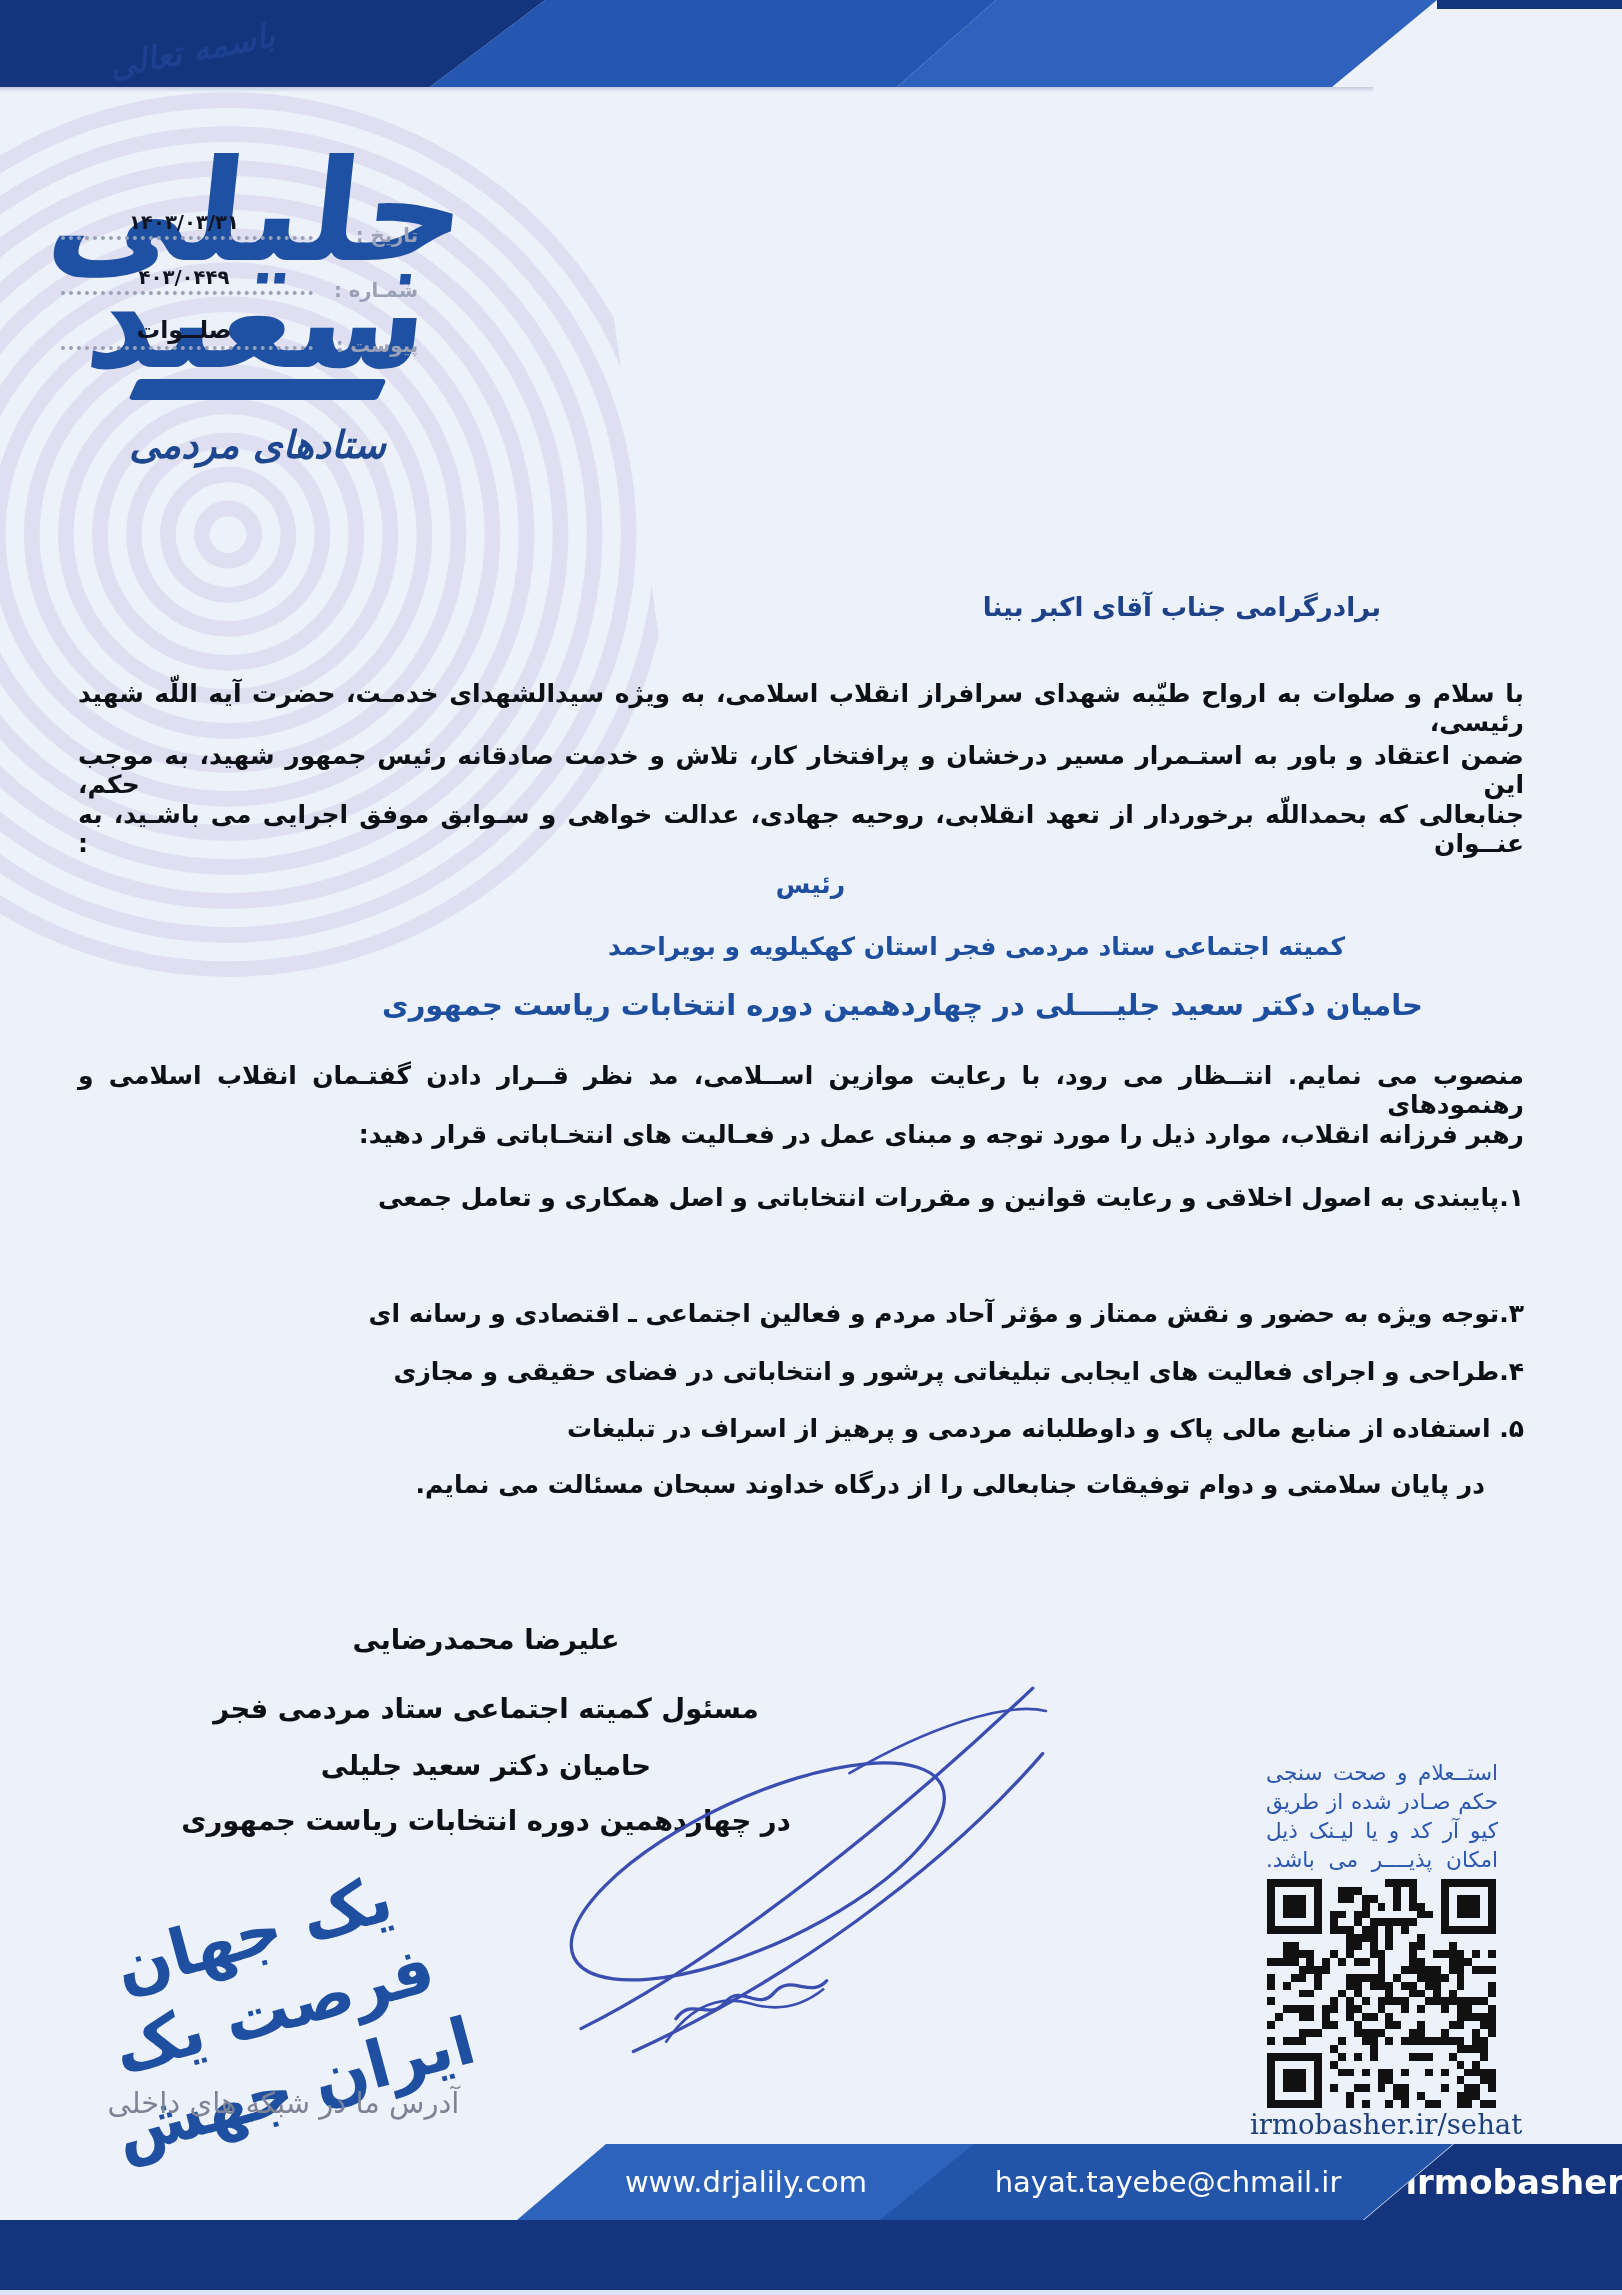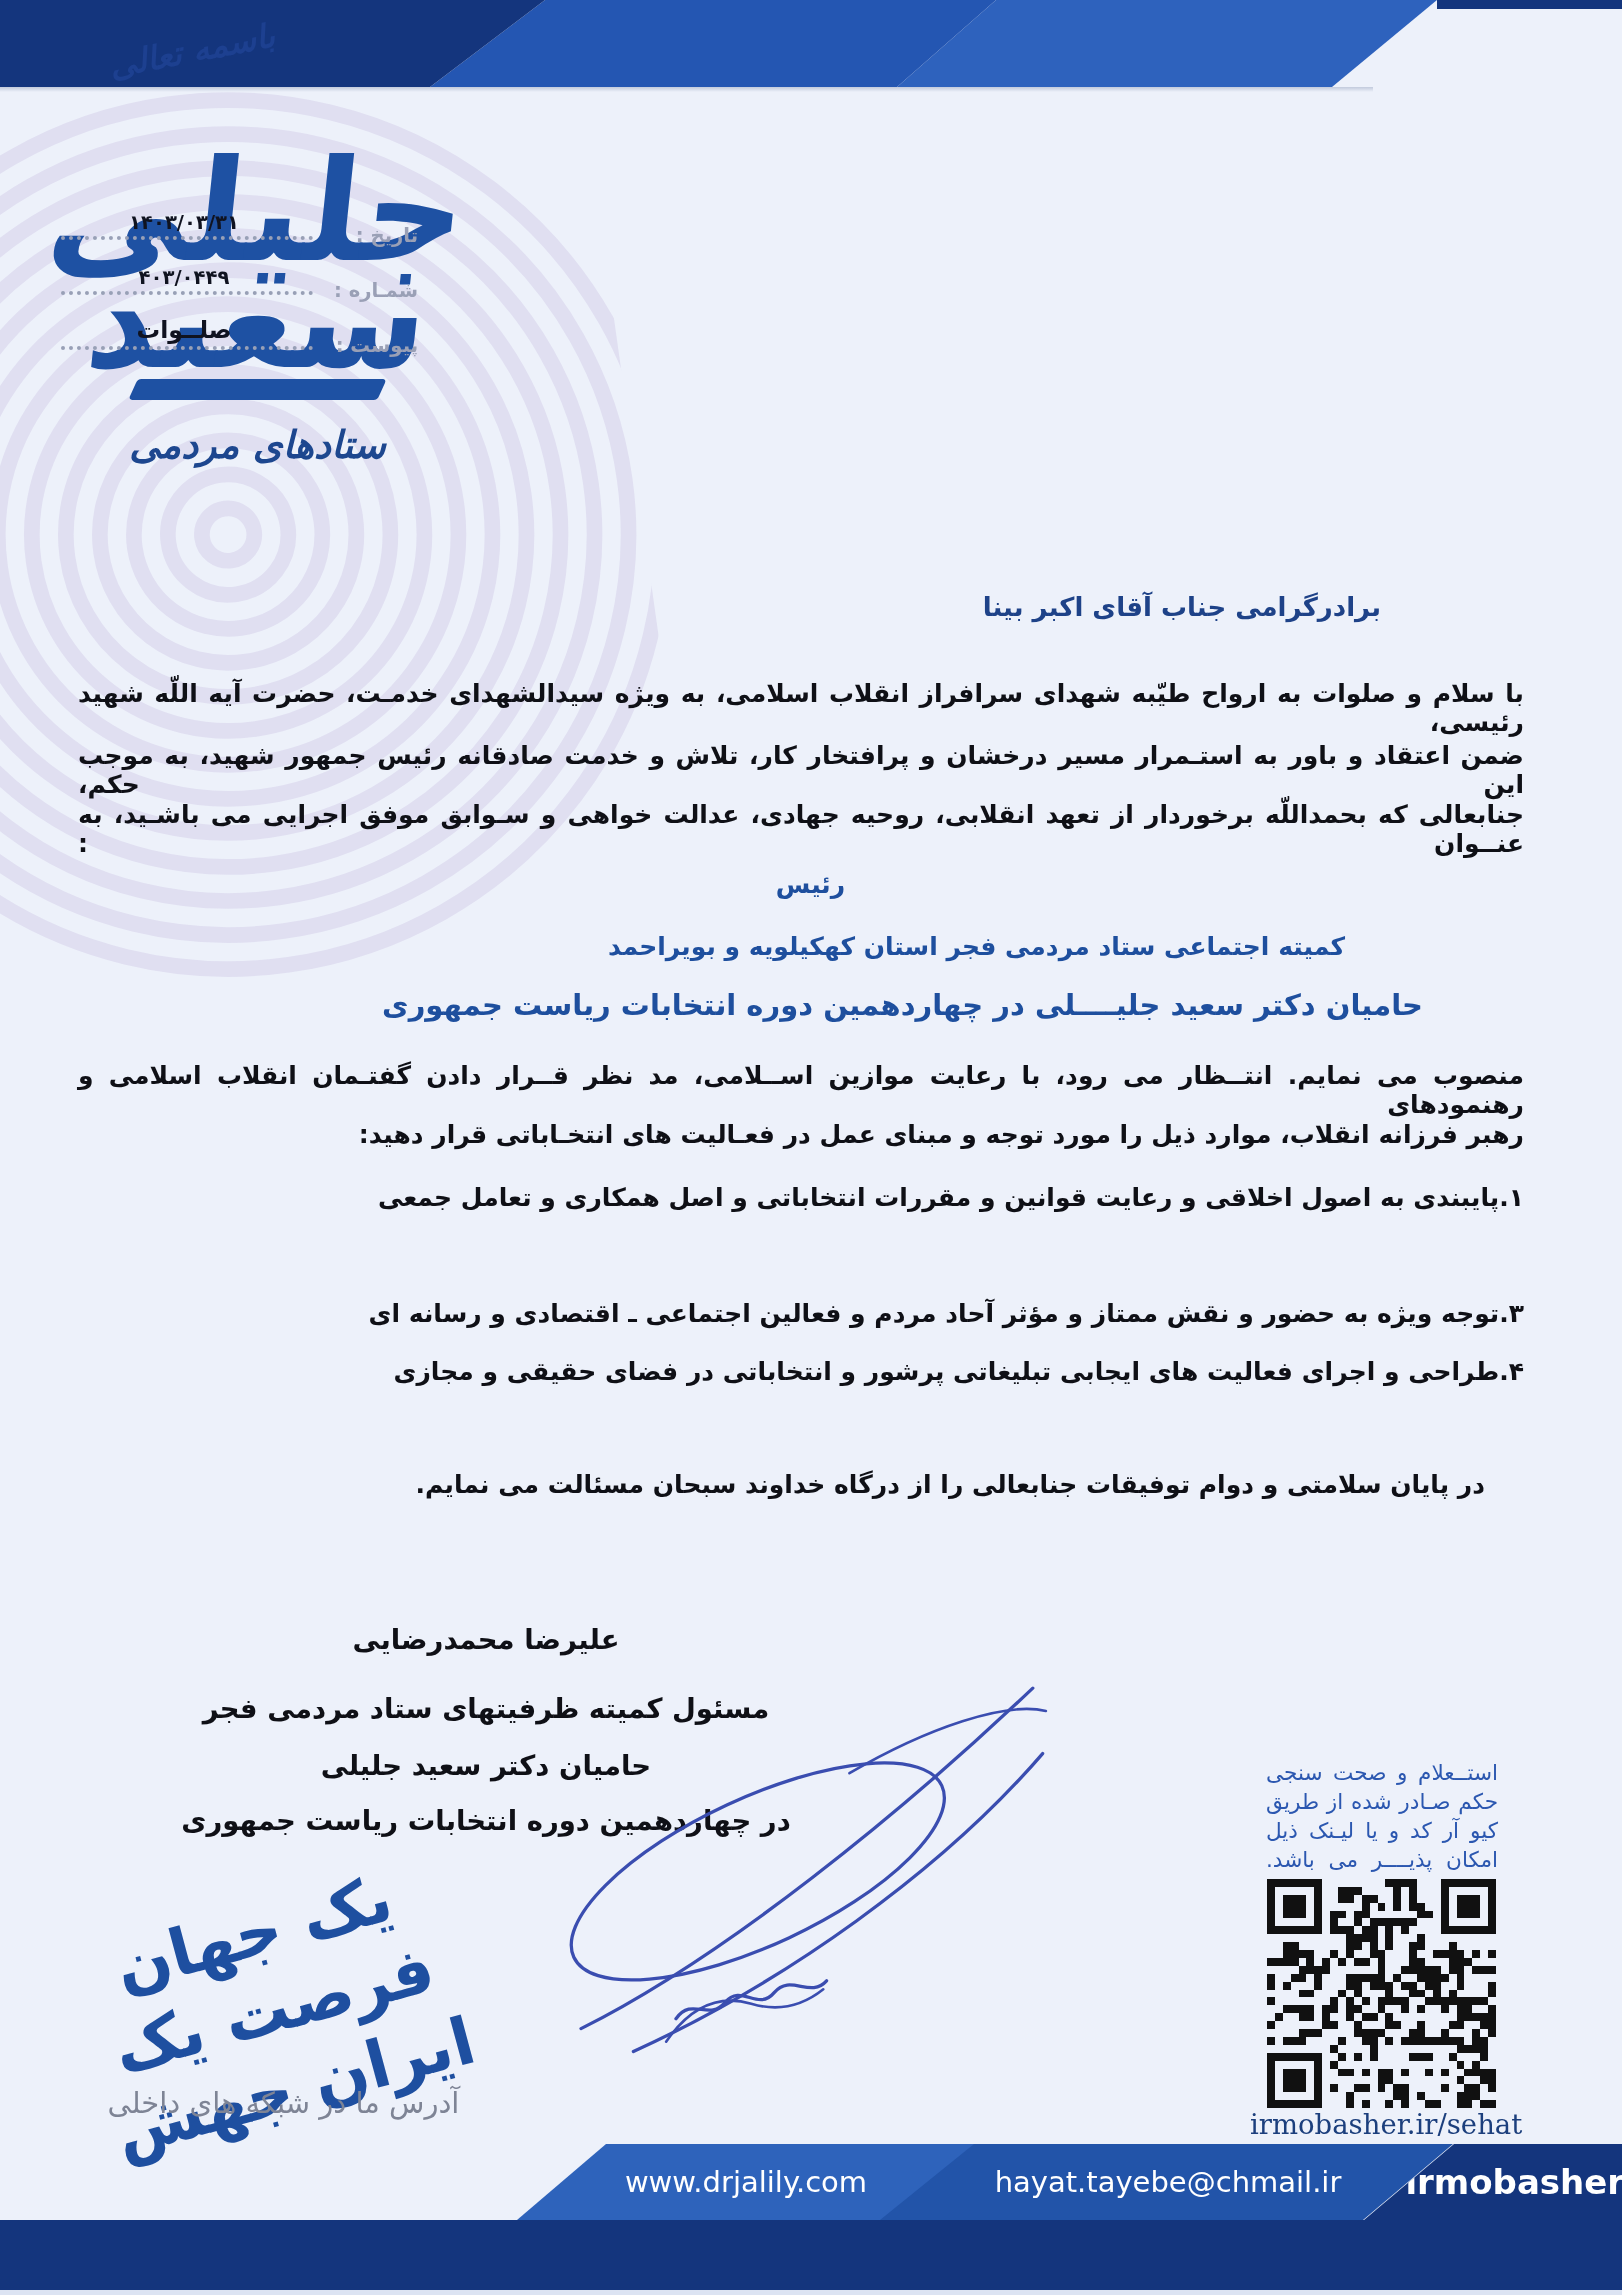--- a/index.html
+++ b/index.html
@@ -153,26 +153,27 @@
   <div class="line c blue" style="top:870px;">رئیس</div>
   <div class="line c blue" style="top:932px;transform:translateX(166px);">کمیته اجتماعی ستاد مردمی فجر استان کهکیلویه و بویراحمد</div>
   <div class="line c blue" style="top:988px;font-size:29px;transform:translateX(92px);">حامیان دکتر سعید جلیــــلی در چهاردهمین دوره انتخابات ریاست جمهوری</div>
 
   <div class="line j" style="top:1061px;">منصوب می نمایم. انتــظار می رود، با رعایت موازین اســلامی، مد نظر قــرار دادن گفتـمان انقلاب اسلامی و رهنمودهای</div>
   <div class="line r" style="top:1120px;">رهبر فرزانه انقلاب، موارد ذیل  را مورد توجه و مبنای عمل در فعـالیت های انتخـاباتی قرار دهید:</div>
 
   <div class="line r" style="top:1183px;">۱.پایبندی به اصول اخلاقی و رعایت قوانین و مقررات انتخاباتی و اصل همکاری و تعامل جمعی</div>
   <div class="line r" style="top:1299px;">۳.توجه ویژه به حضور و نقش ممتاز و مؤثر آحاد مردم و فعالین اجتماعی ـ اقتصادی و رسانه ای</div>
   <div class="line r" style="top:1357px;">۴.طراحی و اجرای فعالیت های ایجابی تبلیغاتی پرشور و انتخاباتی در فضای حقیقی و مجازی</div>
+  <div class="line r" style="top:1414px;">۵. استفاده از منابع مالی پاک و داوطلبانه مردمی و پرهیز از اسراف در تبلیغات</div>
 
   <div class="line" style="top:1470px;right:137px;text-align:right;">در پایان سلامتی و دوام توفیقات جنابعالی را از درگاه خداوند سبحان مسئالت می نمایم.</div>
 
   <div class="sig">
     <div class="s1">علیرضا محمدرضایی</div>
-    <div class="s2">مسئول کمیته ظرفیتهای ستاد مردمی فجر</div>
+    <div class="s2">مسئول کمیته اجتماعی ستاد مردمی فجر</div>
     <div class="s3">حامیان دکتر سعید جلیلی</div>
     <div>در چهاردهمین دوره انتخابات ریاست جمهوری</div>
   </div>
 
   <div class="sig-svg">
     <svg viewBox="0 0 840 620" width="550" height="406" fill="none" stroke="#3a4db0" stroke-width="5" stroke-linecap="round">
       <ellipse cx="380" cy="300" rx="310" ry="112" transform="rotate(-25 380 300)"></ellipse>
       <path d="M 110 540 C 330 430, 600 210, 800 20"></path>
       <path d="M 190 575 C 420 470, 660 300, 815 120"></path>
       <path d="M 255 525 c 25 -35 50 5 75 -25 c 25 -30 50 15 75 -15 c 25 -30 55 10 80 -18"></path>

